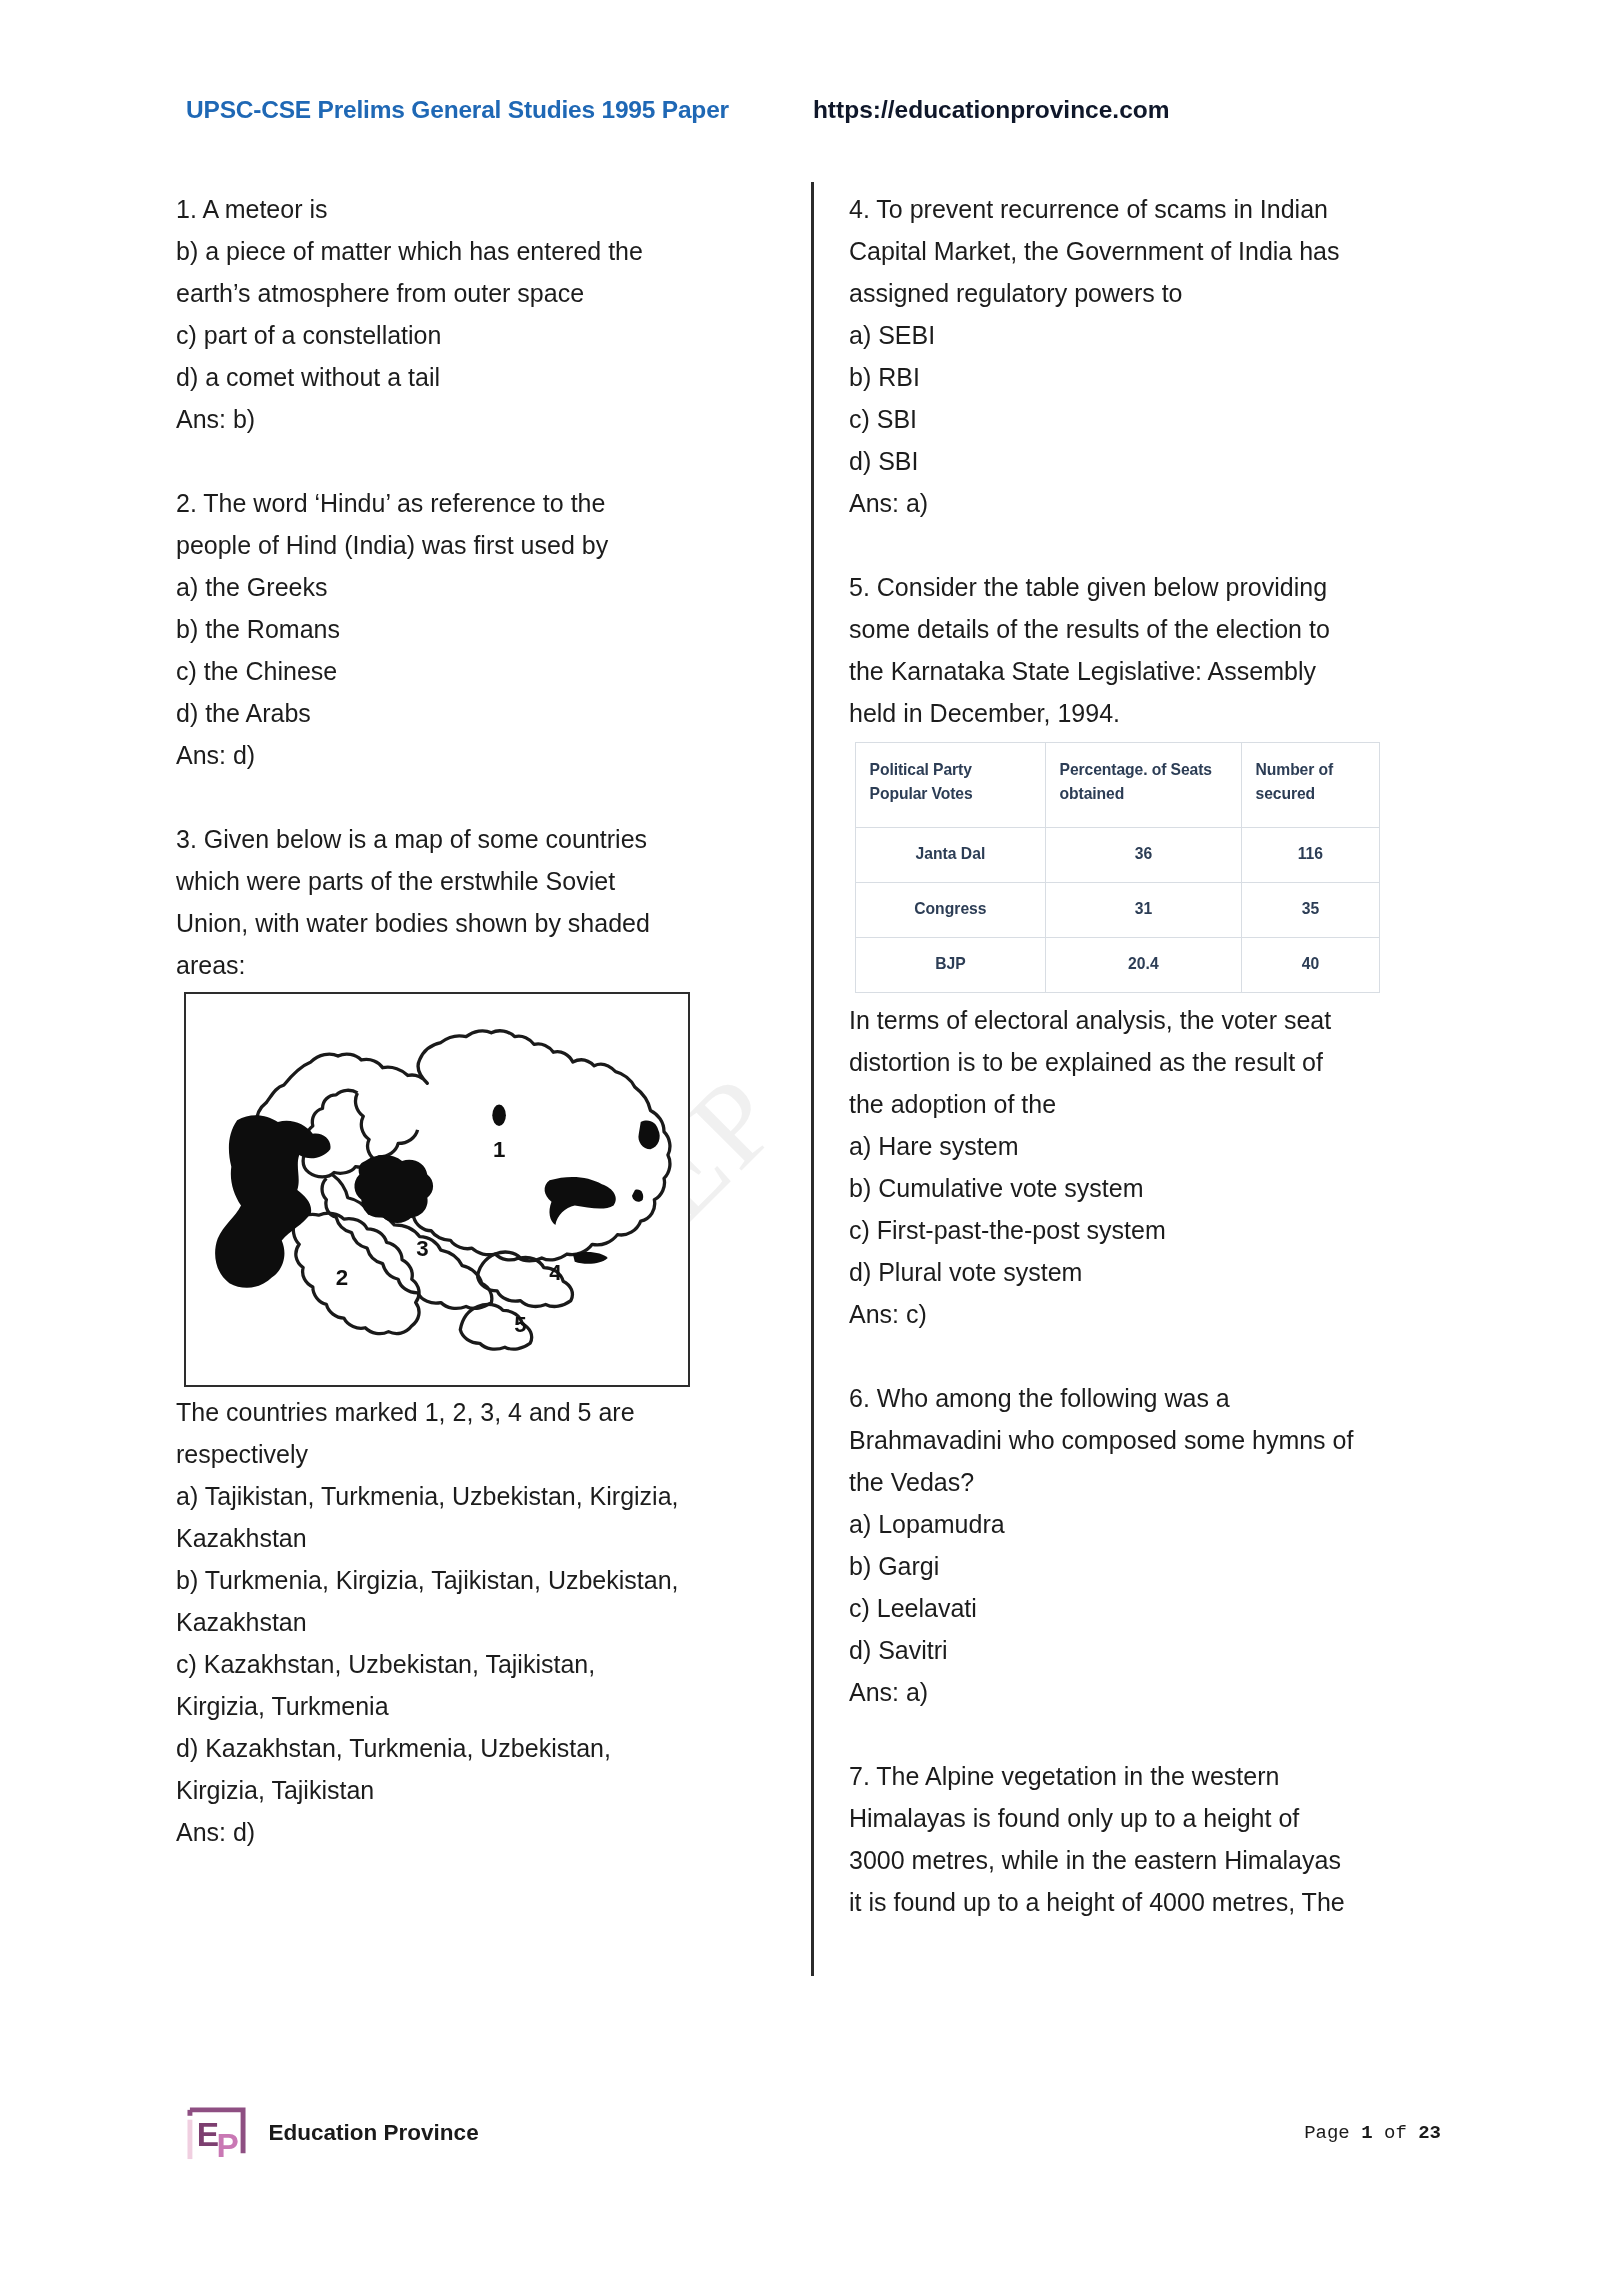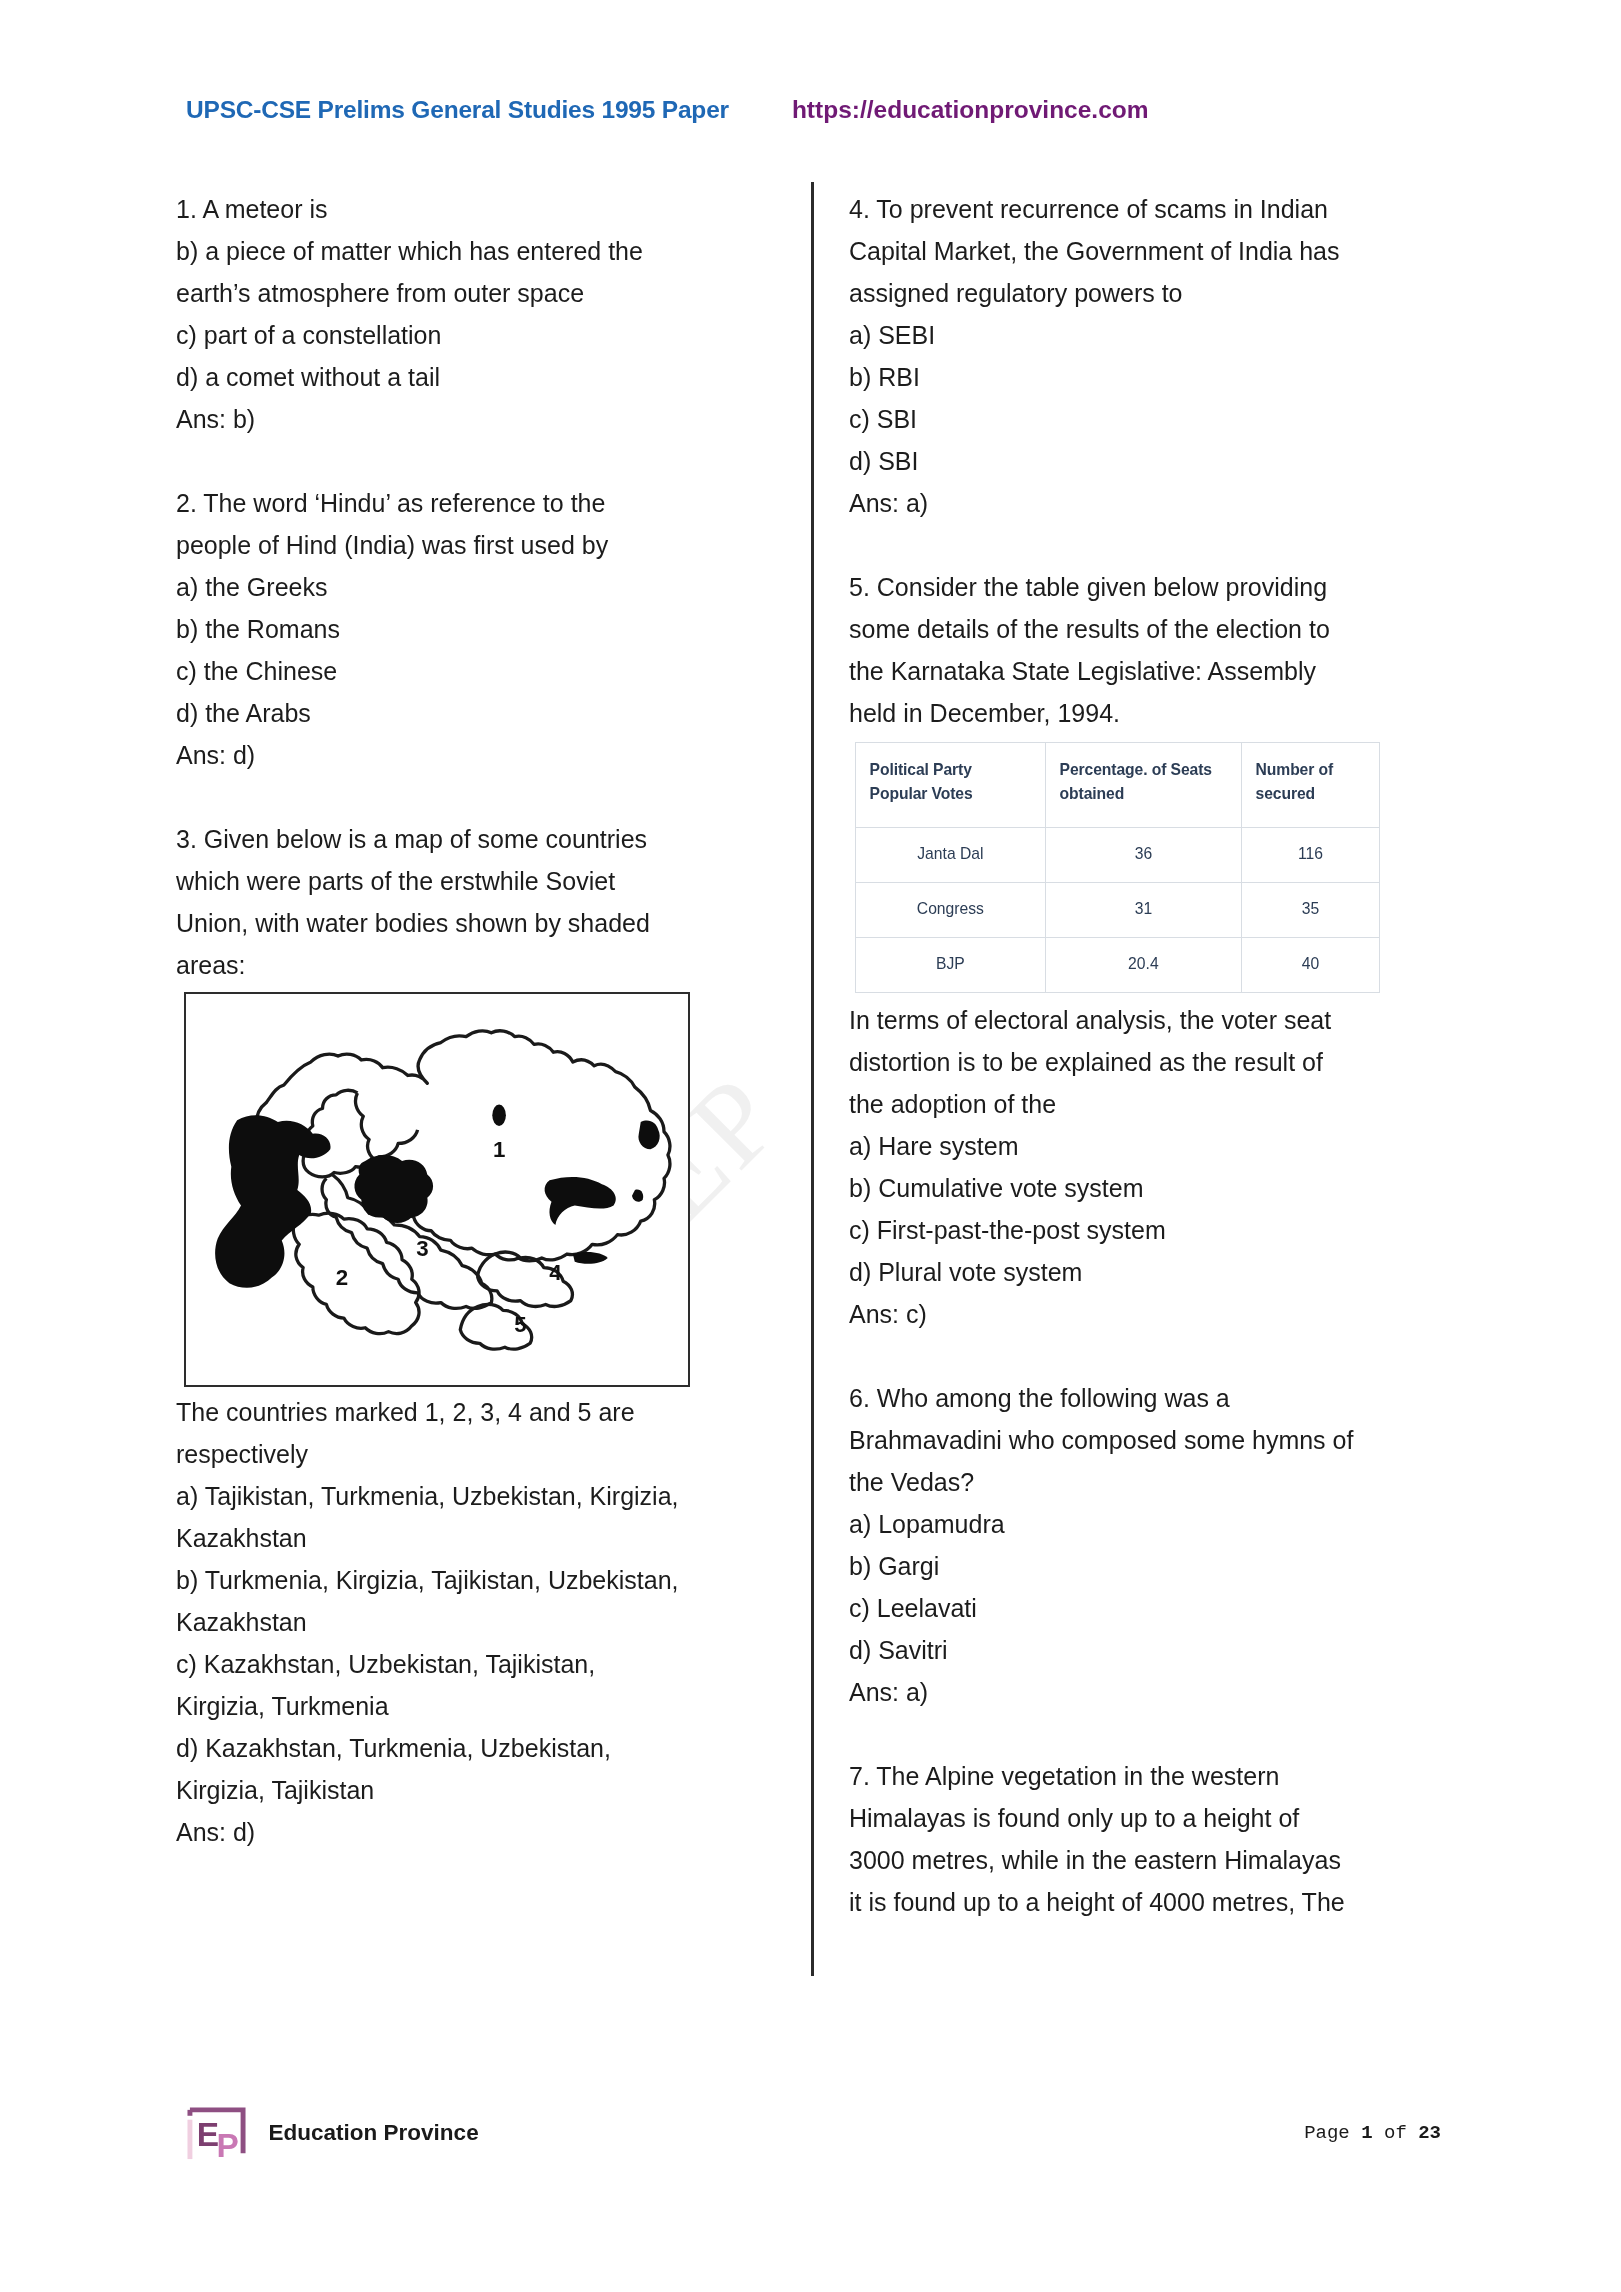--- a/index.html
+++ b/index.html
@@ -35,23 +35,23 @@
   .header-title {
     font-size: 24.5px;
     font-weight: bold;
     color: #1f68b5;
     letter-spacing: -0.2px;
     white-space: nowrap;
   }
   .header-url {
     font-size: 24.5px;
     font-weight: bold;
-    color: #701a75;
+    color: #0f172a;
     white-space: nowrap;
-    margin-left: 63px;
+    margin-left: 84px;
   }
 
   
   .col-rule {
     position: absolute;
     left: 811px;
     top: 182px;
     width: 2.9px;
     height: 1794px;
     background: #2b2b2b;
@@ -102,21 +102,21 @@
     text-align: left;
     font-size: 15.7px;
     font-weight: bold;
     line-height: 23.5px;
     padding: 15.7px 13.7px 21.6px 13.7px;
     letter-spacing: -0.1px;
   }
   .election-table td {
     text-align: center;
     font-size: 15.7px;
-    font-weight: normal;
+    font-weight: bold;
     line-height: 19.6px;
     padding: 15.7px 7.8px;
     height: 55px;
   }
   .election-table col.c1 { width: 190px; }
   .election-table col.c2 { width: 196px; }
   .election-table col.c3 { width: 138px; }
 
   
   .watermark {

